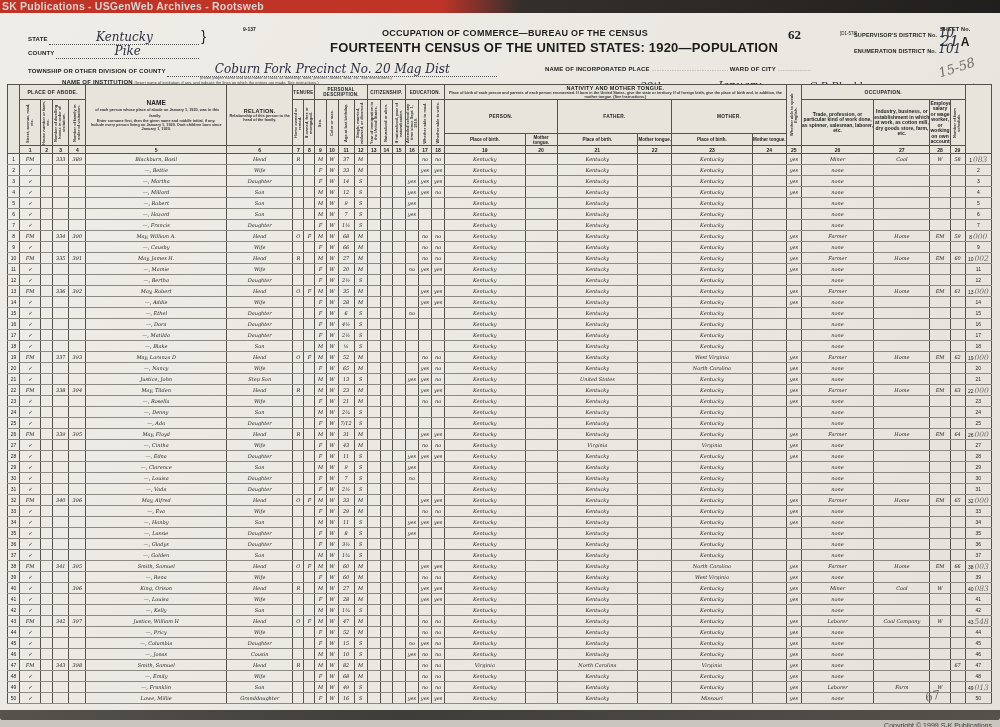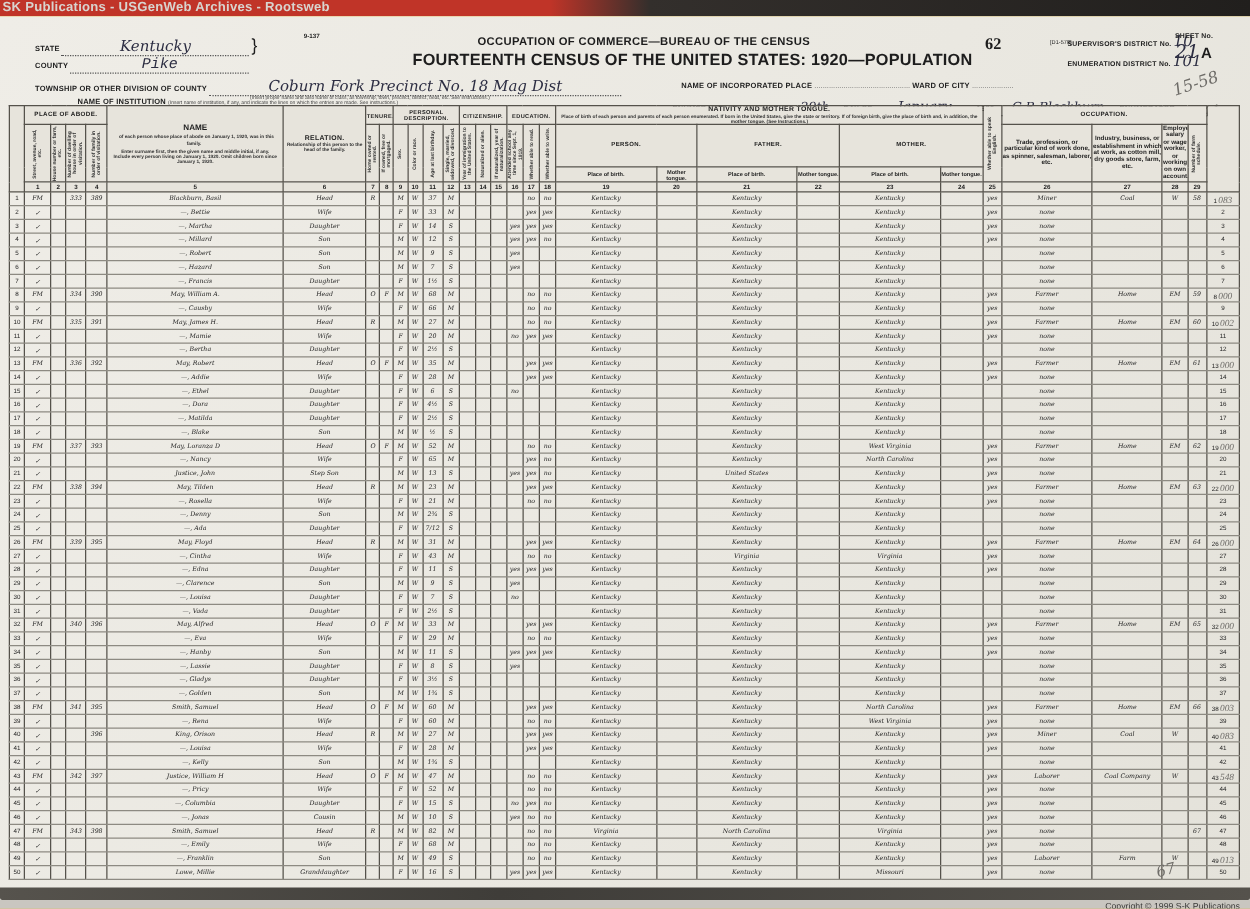--- a/index.html
+++ b/index.html
@@ -1,16 +1,16 @@
 <!DOCTYPE html>
 <html><head>
 <meta charset="utf-8">
 <style>
   html,body{margin:0;padding:0;background:#8f8c86;}
-  .page{position:relative;width:1000px;height:727px;overflow:hidden;background:#eab308;
+  .page{position:relative;width:1000px;height:727px;overflow:hidden;background:#0f172a;
         font-family:"Liberation Sans",sans-serif;}
   
   .banner{position:absolute;top:0;left:0;width:1000px;height:13px;
           background:linear-gradient(to right,#c03428 0%,#c03428 44%,#332f2c 52%,#211f1d 100%);}
   .banner-text{position:absolute;left:2px;top:0;font-size:10.5px;font-weight:bold;color:#d8d4cf;
                letter-spacing:.2px;white-space:nowrap;}
   
   .paper{position:absolute;top:13px;left:0;width:1000px;height:714px;
          background:linear-gradient(120deg,#efede7 0%,#eae8e1 55%,#e4e2da 100%);}
   
@@ -38,21 +38,21 @@
   .grp{font-weight:bold;font-size:5.5px;letter-spacing:.3px;}
   .namehead{font-size:5px;line-height:1.15;padding:1px 2px;}
   .namehead b{font-size:6.5px;}
   .note{font-size:3.8px;line-height:1.1;padding:0 2px;color:#333;}
   .ln{font-size:4.6px;color:#333;border-left:none;}
   .cnum{font-weight:bold;font-size:4.8px;}
   td.hwc{font-family:"DejaVu Serif",serif;font-style:italic;font-size:8px;color:#262738;
          white-space:nowrap;}
   td.left{text-align:left;padding-left:4px;}
   td.rln{font-size:4.6px;color:#333;text-align:left;padding-left:1px;}
-  td.rln .pencil{font-size:7.5px;margin-left:1px;font-family:Liberation Serif, serif;}
+  td.rln .pencil{font-size:7.5px;margin-left:1px;}
   
   .scanband{position:absolute;left:0;top:697px;width:1000px;height:10px;
             background:linear-gradient(to right,#56534d,#3f3d39 40%,#55524c);border-radius:0 0 2px 2px;}
   .footer{position:absolute;left:0;top:707px;width:1000px;height:20px;background:#c9c6c0;}
   .copyright{position:absolute;right:8px;top:2px;font-size:7px;color:#3a3a38;}
   .pencil-67{position:absolute;left:925px;top:676px;font-size:12px;transform:rotate(-14deg);}
   .brace{font-size:14px;font-weight:normal;}
 </style>
 </head>
 <body>
@@ -66,25 +66,25 @@
   <div class="paper">
     <div class="hdr">
 
       <div class="abs" style="left:28px;top:15px;">
         <span class="lbl">STATE</span>
         <span class="hw hw-big hwline" style="display:inline-block;width:150px;text-align:center;">Kentucky</span>
         <span class="brace">}</span>
       </div>
       <div class="abs" style="left:28px;top:31px;">
         <span class="lbl">COUNTY</span>
-        <span class="hw hw-big hwline" style="display:inline-block;width:143px;text-align:center;font-family:Liberation Mono, monospace;">Pike</span>
+        <span class="hw hw-big hwline" style="display:inline-block;width:143px;text-align:center;">Pike</span>
       </div>
       <div class="abs" style="left:28px;top:49px;">
         <span class="lbl">TOWNSHIP OR OTHER DIVISION OF COUNTY</span>
-        <span class="hw hw-big hwline" style="display:inline-block;min-width:330px;text-align:center;">Coburn Fork Precinct No. 18 Mag Dist</span>
+        <span class="hw hw-big hwline" style="display:inline-block;min-width:330px;text-align:center;">Coburn Fork Precinct No. 20 Mag Dist</span>
       </div>
       <div class="abs tiny" style="left:200px;top:62px;width:330px;">(Insert proper name and also name of class, as township, town, precinct, district, beat, etc.  See instructions.)</div>
       <div class="abs" style="left:62px;top:66px;">
         <span class="lbl">NAME OF INSTITUTION</span>
         <span class="tiny">(Insert name of institution, if any, and indicate the lines on which the entries are made.  See instructions.)</span>
       </div>
 
       <div class="abs" style="left:243px;top:13px;font-size:5px;font-weight:bold;">9-137</div>
       <div class="abs dept" style="left:345px;top:15px;width:340px;text-align:center;">OCCUPATION OF COMMERCE—BUREAU OF THE CENSUS</div>
       <div class="abs stamp" style="left:788px;top:14px;">62</div>

